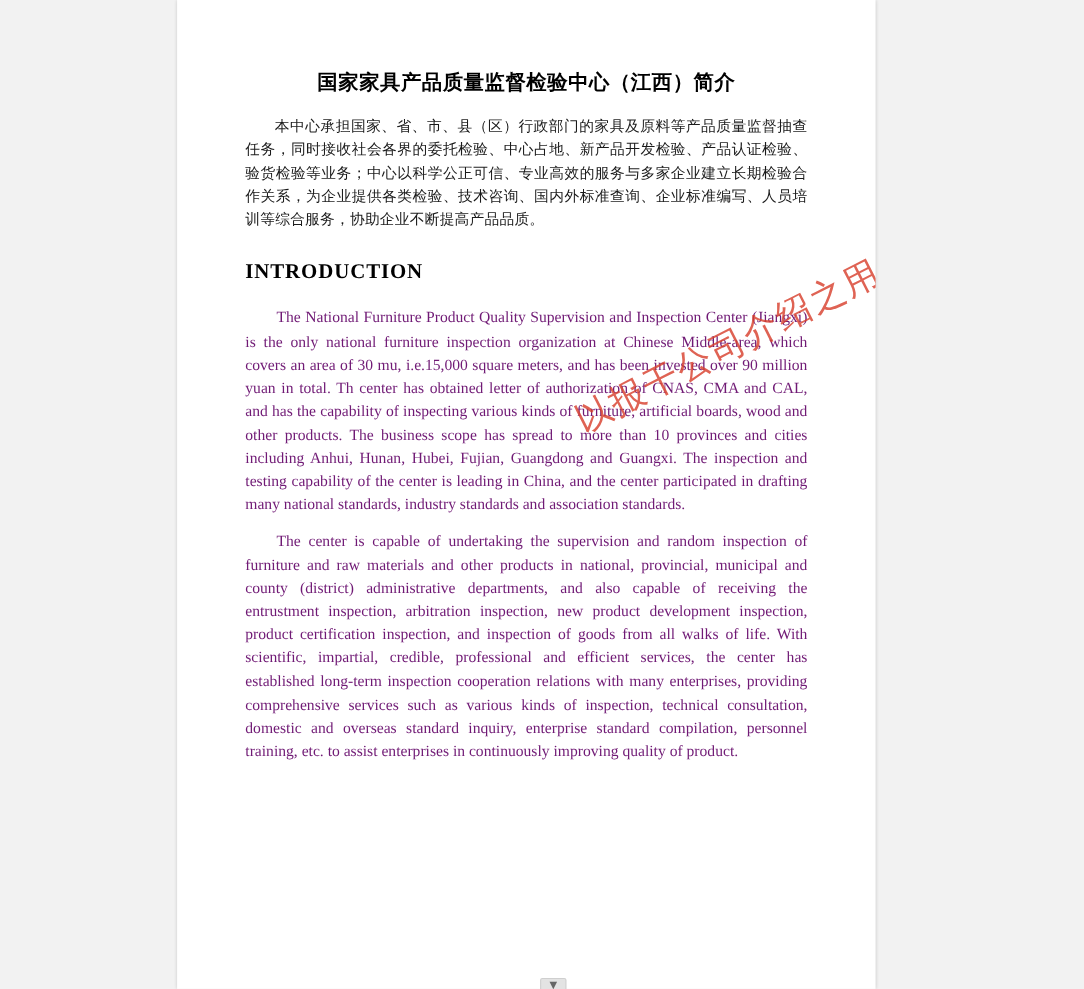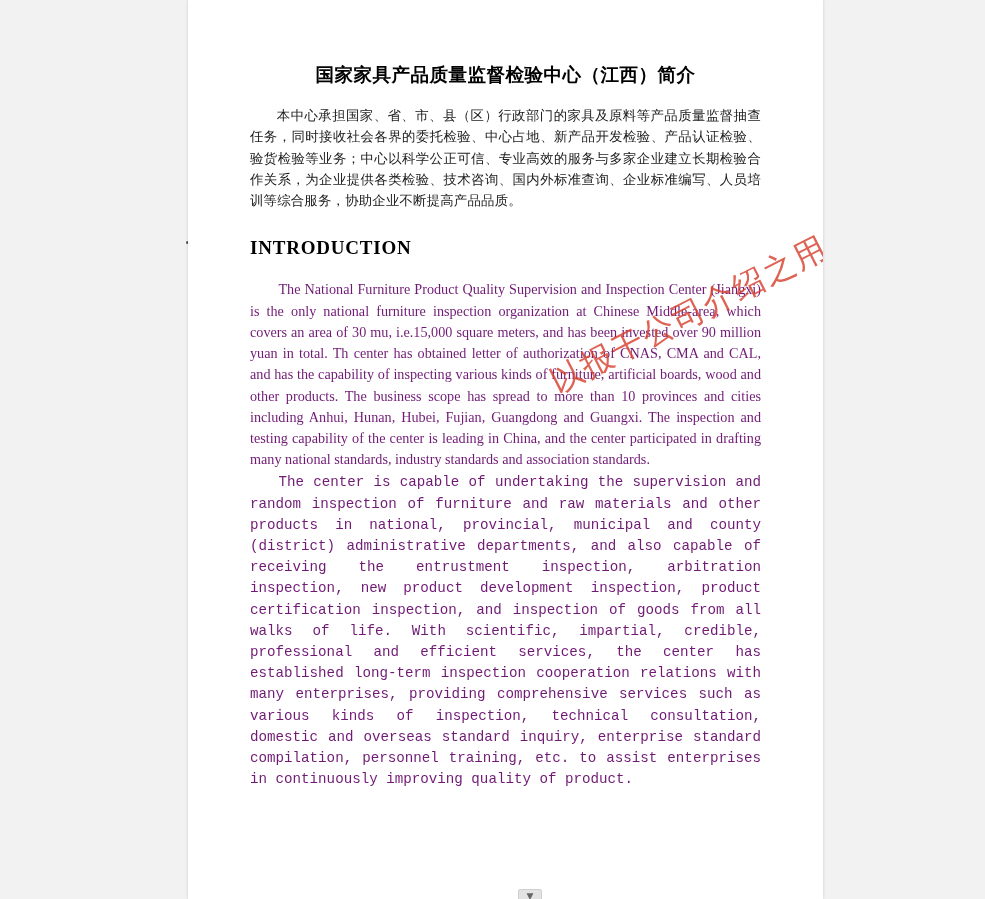--- a/index.html
+++ b/index.html
@@ -14,21 +14,21 @@
     font-family: "Liberation Serif", serif;
   }
   .viewer {
     position: relative;
     width: 985px;
     height: 899px;
     background: #f2f2f2;
   }
   .page {
     position: absolute;
-    left: 188px;
+    left: 161px;
     top: 0;
     width: 635px;
     height: 899px;
     background: #ffffff;
     box-shadow: 0 0 3px rgba(0,0,0,0.16);
     overflow: hidden;
   }
   .page-inner {
     position: relative;
     padding: 40px 62px 0 62px;
@@ -69,21 +69,21 @@
   }
   .en-para {
     font-family: "Liberation Serif", serif;
     font-size: 14.2px;
     line-height: 21.2px;
     color: #701a75;
     text-align: justify;
     text-indent: 2em;
     margin: 0 0 0 0;
   }
-  .en-para + .en-para { margin-top: 2px; font-family: Liberation Mono, monospace; }
+  .en-para + .en-para { margin-top: 12px; }
 
   
   .watermark {
     position: absolute;
     left: 355px;
     top: 365px;
     transform: rotate(-27deg);
     transform-origin: left top;
     font-family: "DejaVu Serif", serif;
     font-size: 32px;

